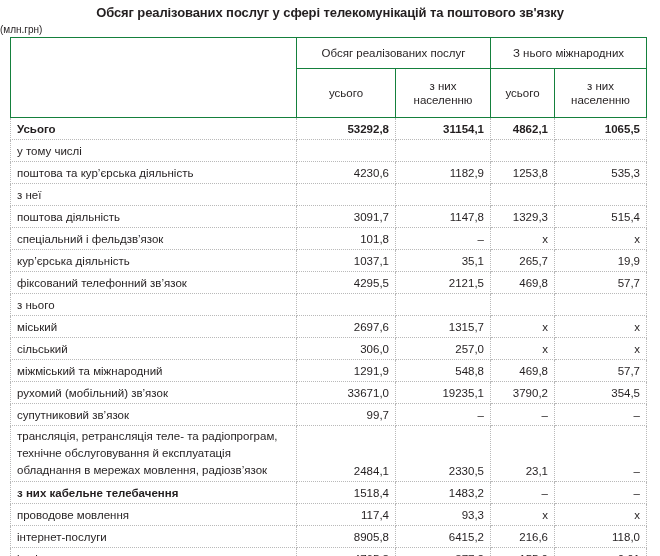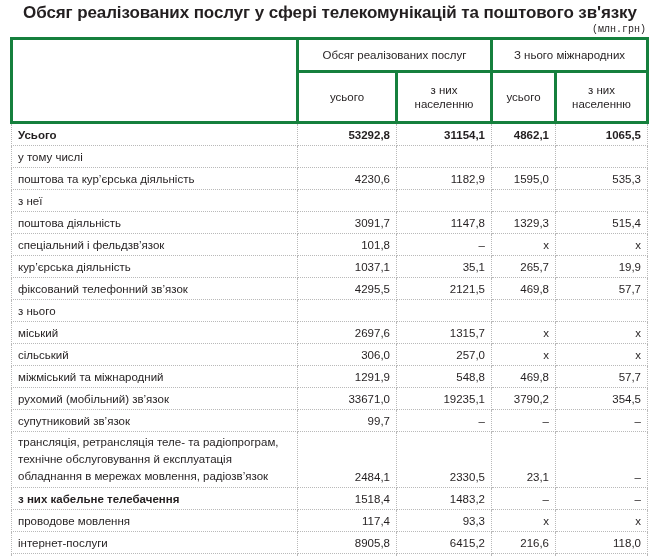--- a/index.html
+++ b/index.html
@@ -18,57 +18,55 @@
   .page {
     position: relative;
     width: 660px;
     height: 556px;
     box-sizing: border-box;
   }
 
   
   .title {
     text-align: center;
-    font-size: 17px;
+    font-size: 13px;
     font-weight: bold;
     color: #231f20;
     letter-spacing: -0.1px;
     padding: 5px 14px 0 14px;
     line-height: 15px;
   }
 
   
   .units-row {
-    text-align: right;
     font-size: 10px;
     color: #231f20;
     padding: 4px 14px 2px 0;
     line-height: 11px;
-    font-family: Liberation Mono, monospace;
   }
 
   
   .table-wrap {
     padding: 0 14px 0 10px;
   }
   table.stat {
     border-collapse: collapse;
     width: 636px;
     table-layout: fixed;
     font-size: 11.5px;
   }
   table.stat col.c-label  { width: 286px; }
   table.stat col.c-tot1   { width: 99px; }
   table.stat col.c-pop1   { width: 95px; }
   table.stat col.c-tot2   { width: 64px; }
   table.stat col.c-pop2   { width: 92px; }
 
   
   table.stat thead th {
-    border: 3px solid #15803d;
+    border: 1px solid #15803d;
     font-weight: normal;
     font-size: 11.5px;
     text-align: center;
     vertical-align: middle;
     color: #231f20;
     padding: 3px 2px;
     line-height: 14px;
   }
   th.hd-corner { border: 1px solid #231f20; }
   th.hd-group  { height: 24px; }
@@ -162,21 +160,21 @@
             <td class="lbl ind1">у тому числі</td>
             <td class="num"></td>
             <td class="num"></td>
             <td class="num"></td>
             <td class="num"></td>
           </tr>
           <tr>
             <td class="lbl ind1">поштова та кур’єрська діяльність</td>
             <td class="num">4230,6</td>
             <td class="num">1182,9</td>
-            <td class="num">1595,0</td>
+            <td class="num">1253,8</td>
             <td class="num">535,3</td>
           </tr>
           <tr>
             <td class="lbl ind2">з неї</td>
             <td class="num"></td>
             <td class="num"></td>
             <td class="num"></td>
             <td class="num"></td>
           </tr>
           <tr>

